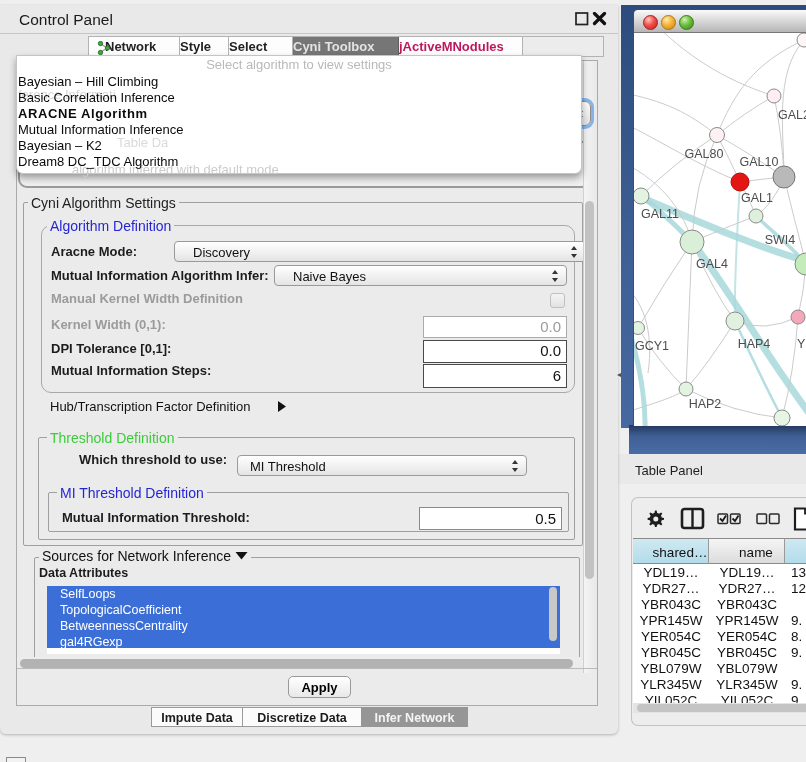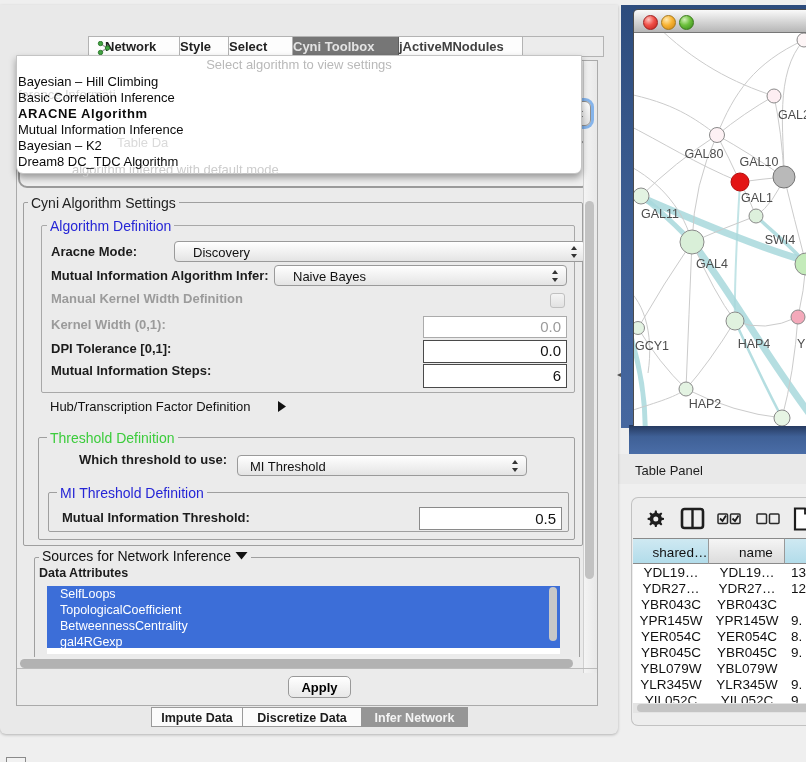--- a/index.html
+++ b/index.html
@@ -207,42 +207,49 @@
         <div class="cell" style="left:76px;top:129px;width:76px;text-align:center;">YIL052C</div>
         <div class="cell" style="left:158px;top:129px;">9.</div>
       </div>
       <div id="thscroll">
         <div class="thumb"></div>
       </div>
     </div>
   </div>
 
   <div class="abs" id="cpwin">
+    <div id="cptitle">
+      <span class="t">Control Panel</span>
+      <svg style="position:absolute;left:574px;top:7px" width="36" height="14" viewBox="0 0 36 14">
+        <rect x="2" y="1" width="11.5" height="11.5" fill="none" stroke="#222" stroke-width="1.7"></rect>
+        <path d="M20.5 1.5 L30.5 11.5 M30.5 1.5 L20.5 11.5" stroke="#111" stroke-width="3.2" stroke-linecap="round"></path>
+      </svg>
+    </div>
     <div id="tabs">
       <div class="tab" style="left:0px;width:91px;">
         <svg style="position:absolute;left:8px;top:4px" width="14" height="14" viewBox="0 0 14 14">
           <path d="M4 3 L10 7 M4 11 L10 7" stroke="#9a9a9a" stroke-width="1.2" fill="none"></path>
           <circle cx="3.5" cy="2.5" r="2.2" fill="#44a544" stroke="#1c6b1c" stroke-width="0.8"></circle>
           <circle cx="10.5" cy="7" r="2.2" fill="#44a544" stroke="#1c6b1c" stroke-width="0.8"></circle>
           <circle cx="3.5" cy="11.5" r="2.2" fill="#44a544" stroke="#1c6b1c" stroke-width="0.8"></circle>
         </svg>
         <span style="margin-left:16px">Network</span></div>
       <div class="tab" style="left:91px;width:49px;">Style</div>
       <div class="tab" style="left:140px;width:64px;">Select</div>
       <div class="tab" style="left:204px;width:106px;background:#767676;color:#e3e3e3;border-right-color:#5f5f5f;">Cyni Toolbox</div>
-      <div class="tab" style="left:310px;width:124px;color:#404040;">jActiveMNodules</div>
+      <div class="tab" style="left:310px;width:124px;color:#be185d;">jActiveMNodules</div>
     </div>
     <div id="outer">
 
       <div style="position:absolute;left:1px;top:80px;width:569px;height:43px;border:2px solid #9a9a9a;border-radius:9px;background:#efefef;"></div>
 
       <div class="group" style="left:6px;top:141px;width:558px;height:342px;">
         <span class="gtitle" style="left:4px;color:#222;">Cyni Algorithm Settings</span>
 
-        <div class="group" style="left:17px;top:22px;width:532px;height:166px;border-color:#a8a8a8;">
+        <div class="group" style="left:17px;top:22px;width:532px;height:166px;border-color:#a8a8a8;border-radius:10px;">
           <span class="gtitle" style="left:5px;color:#2525d6;">Algorithm Definition</span>
           <label class="b" style="left:9px;top:18px;">Aracne Mode:</label>
           <div class="combo" style="left:132px;top:15px;width:412px;">
             <span class="tx">Discovery</span>
             <svg class="ar" viewBox="0 0 8 14">
               <path d="M1 5 L4 1 L7 5 Z" fill="#333"></path>
               <path d="M1 9 L4 13 L7 9 Z" fill="#333"></path>
             </svg>
           </div>
           <label class="b" style="left:9px;top:42px;">Mutual Information Algorithm Infer:</label>

